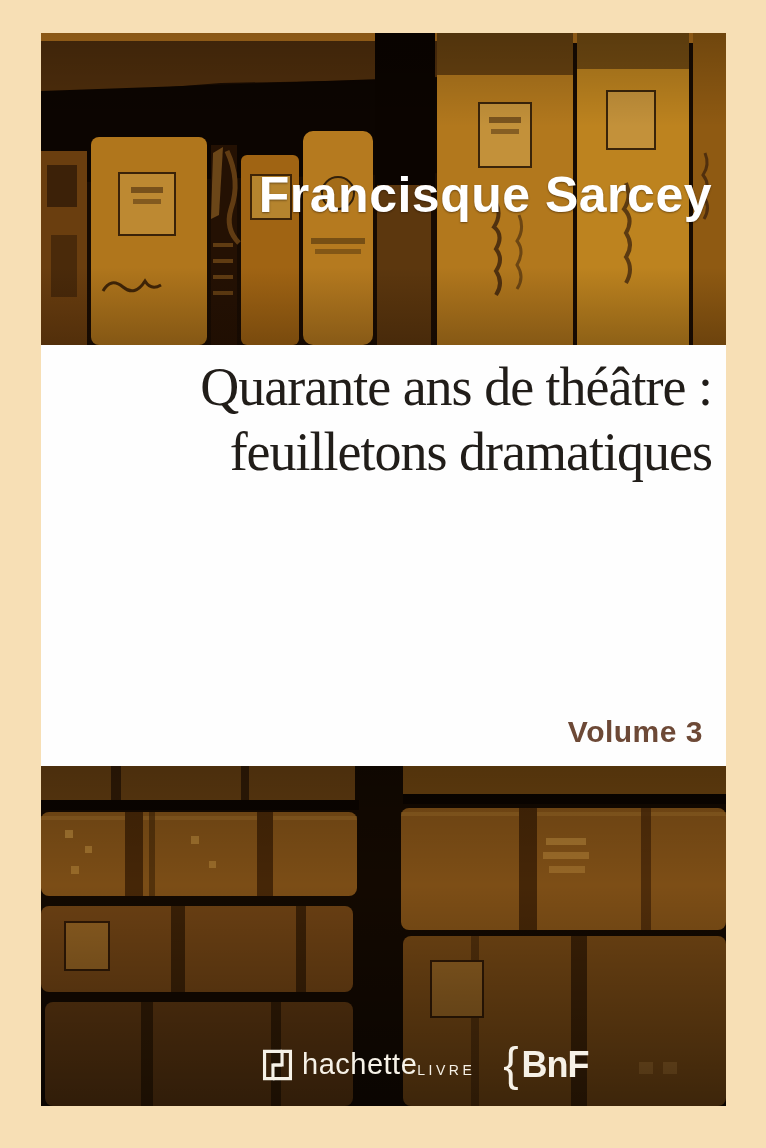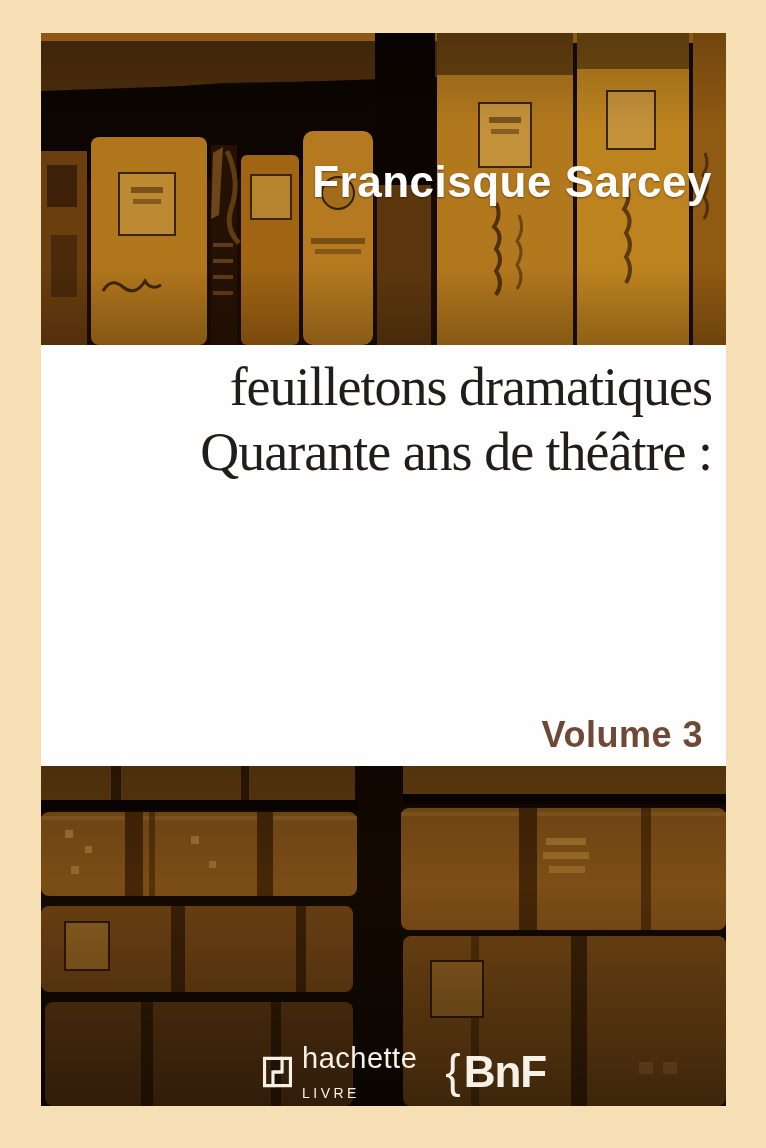--- a/index.html
+++ b/index.html
@@ -12,53 +12,53 @@
   }
   .photo{position:absolute;left:41px;width:685px;overflow:hidden;background:#170b02;}
   .photo svg{display:block;}
   .photo-top{top:33px;height:312px;}
   .photo-bottom{top:766px;height:340px;}
   .panel{
     position:absolute;left:41px;top:345px;width:685px;height:421px;
     background:#fefefe;
   }
   .author{
-    position:absolute;top:125px;right:14px;
-    font-weight:bold;font-size:44px;line-height:1.1;
+    position:absolute;top:135px;right:14px;
+    font-weight:bold;font-size:50px;line-height:1.1;
     color:#ffffff;letter-spacing:.5px;
     text-shadow:0 1px 2px rgba(20,8,0,.45);
     white-space:nowrap;
   }
   .title{
     position:absolute;top:10px;right:14px;
     text-align:right;
     font-family:"Liberation Serif","DejaVu Serif",serif;
     font-size:54px;line-height:65px;
     color:#211d19;letter-spacing:-1px;
     white-space:nowrap;
   }
   .title .tline{display:block;}
   .volume{
     position:absolute;top:372px;right:23px;
-    font-weight:bold;font-size:36px;line-height:1;
+    font-weight:bold;font-size:30px;line-height:1;
     color:#6d4936;letter-spacing:.5px;
   }
   .logos{
     position:absolute;left:219px;top:278px;
     display:flex;align-items:center;
     color:#f6f1e7;
   }
   .hl{display:flex;align-items:center;}
   .hl-icon{width:35px;height:38px;margin-right:7px;}
-  .hl-text{display:flex;flex-direction:column;line-height:1;}
+  .hl-text{display:flex;flex-direction:row;line-height:1;}
   .hl-name{font-size:29px;font-weight:400;letter-spacing:.5px;}
   .hl-sub{font-size:14px;font-weight:400;letter-spacing:3.5px;margin-top:13px;}
   .bnf{display:flex;align-items:center;margin-left:28px;}
   .bnf-brace{font-size:46px;font-weight:300;line-height:.9;margin-right:3px;}
-  .bnf-text{font-size:44px;font-weight:bold;letter-spacing:-1px;line-height:1;}
+  .bnf-text{font-size:36px;font-weight:bold;letter-spacing:-1px;line-height:1;}
 </style>
 </head>
 <body>
 
 <div class="cover">
 
   <div class="photo photo-top">
     <svg width="685" height="312" viewBox="0 0 685 312">
       <defs>
         <linearGradient id="vgTop" x1="0" y1="0" x2="0" y2="1">
@@ -112,22 +112,22 @@
       <path d="M585,150 q6,14 -2,26 q10,10 2,24 q8,12 0,24 q8,12 0,26" stroke="#26130a" stroke-width="4" fill="none" opacity=".65"></path>
       <rect x="652" y="0" width="33" height="312" fill="#8f5a12"></rect>
       <path d="M664,120 q5,12 -2,22 q8,10 1,22 q7,10 0,22" stroke="#26130a" stroke-width="3" fill="none" opacity=".6"></path>
       <rect x="0" y="0" width="685" height="312" fill="url(#vgTop)"></rect>
     </svg>
     <div class="author">Francisque Sarcey</div>
   </div>
 
   <div class="panel">
     <div class="title">
+      <span class="tline">Quarante ans de théâtre :</span>
       <span class="tline">feuilletons dramatiques</span>
-      <span class="tline">Quarante ans de théâtre :</span>
     </div>
     <div class="volume">Volume 3</div>
   </div>
 
   <div class="photo photo-bottom">
     <svg width="685" height="340" viewBox="0 0 685 340">
       <defs>
         <linearGradient id="vgBot" x1="0" y1="0" x2="0" y2="1">
           <stop offset="0" stop-color="#000000" stop-opacity=".2"></stop>
           <stop offset=".35" stop-color="#000000" stop-opacity="0"></stop>

